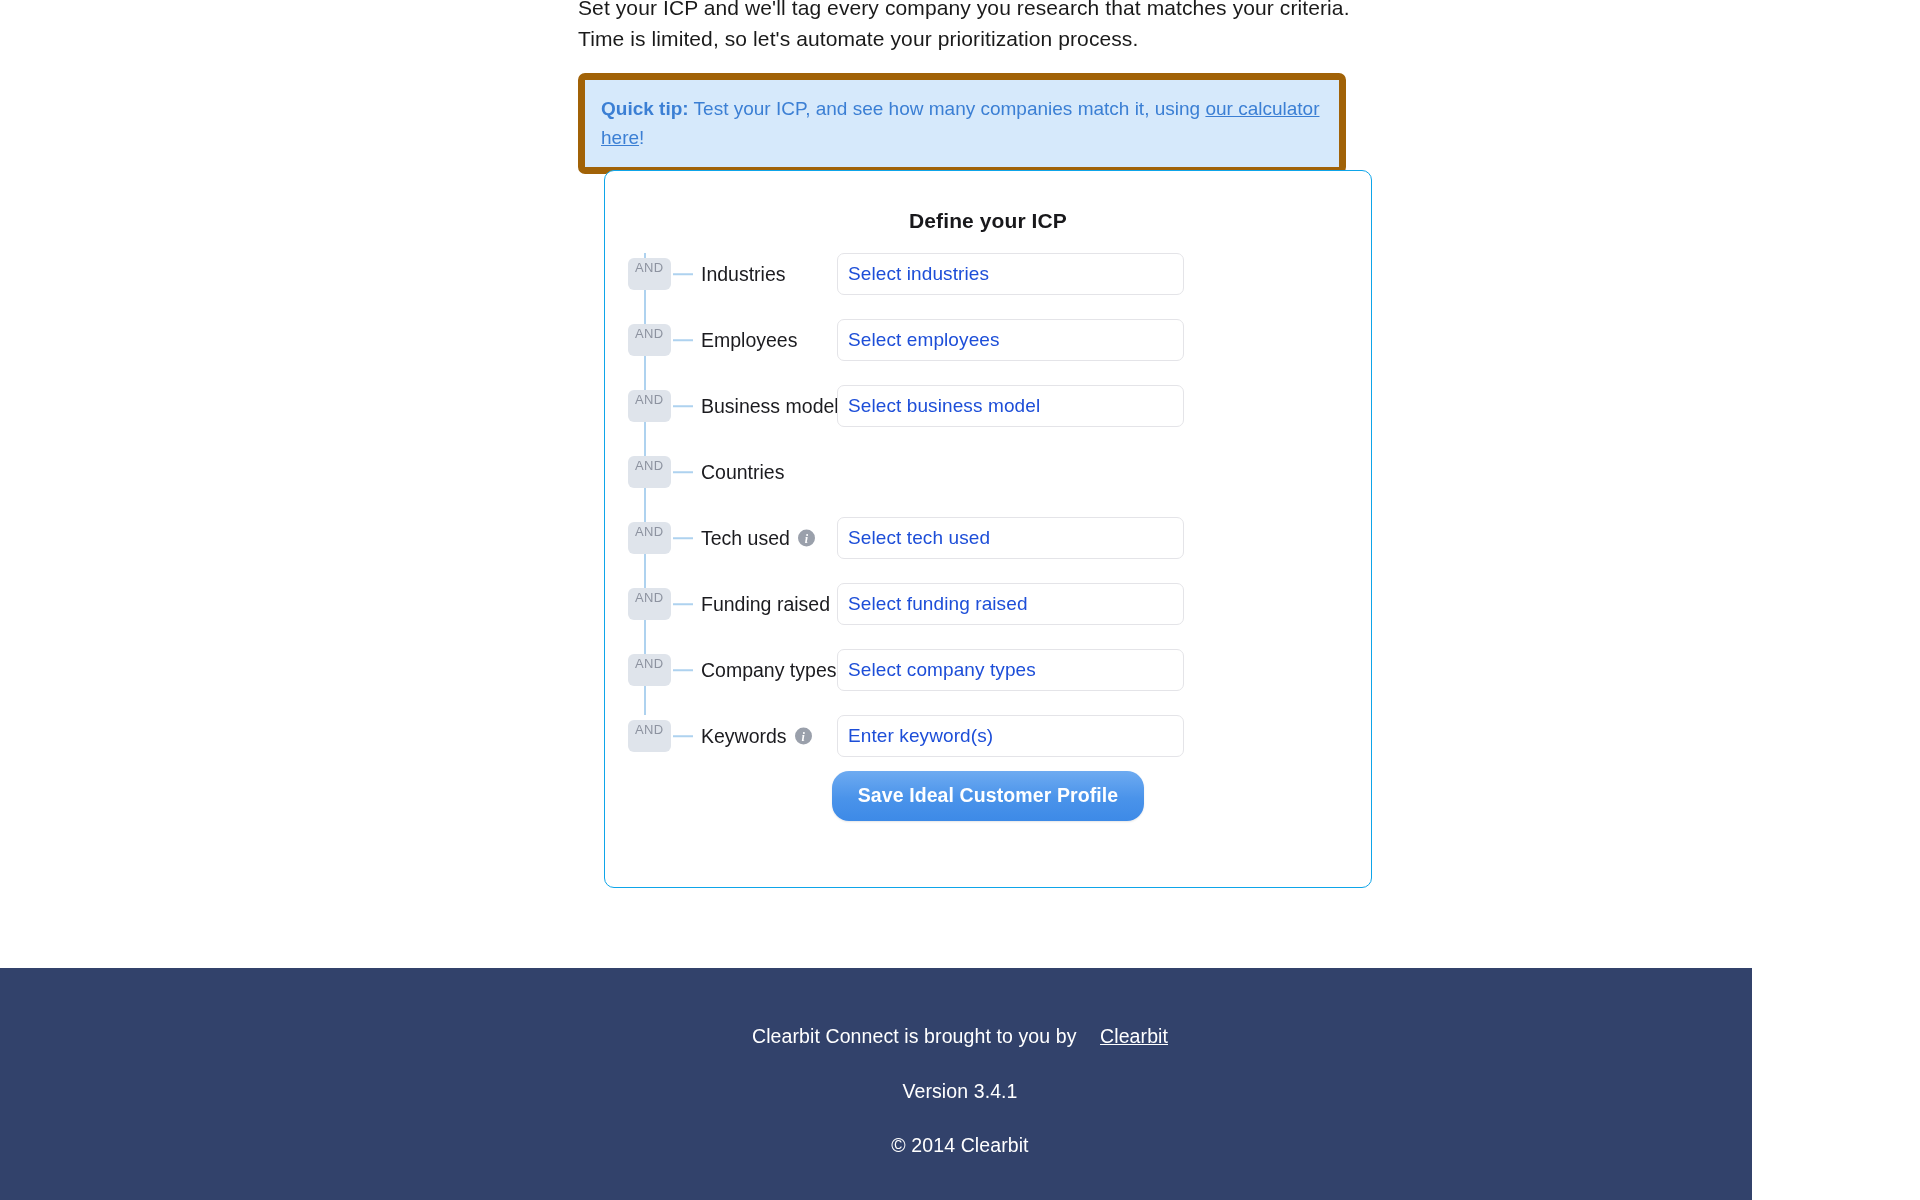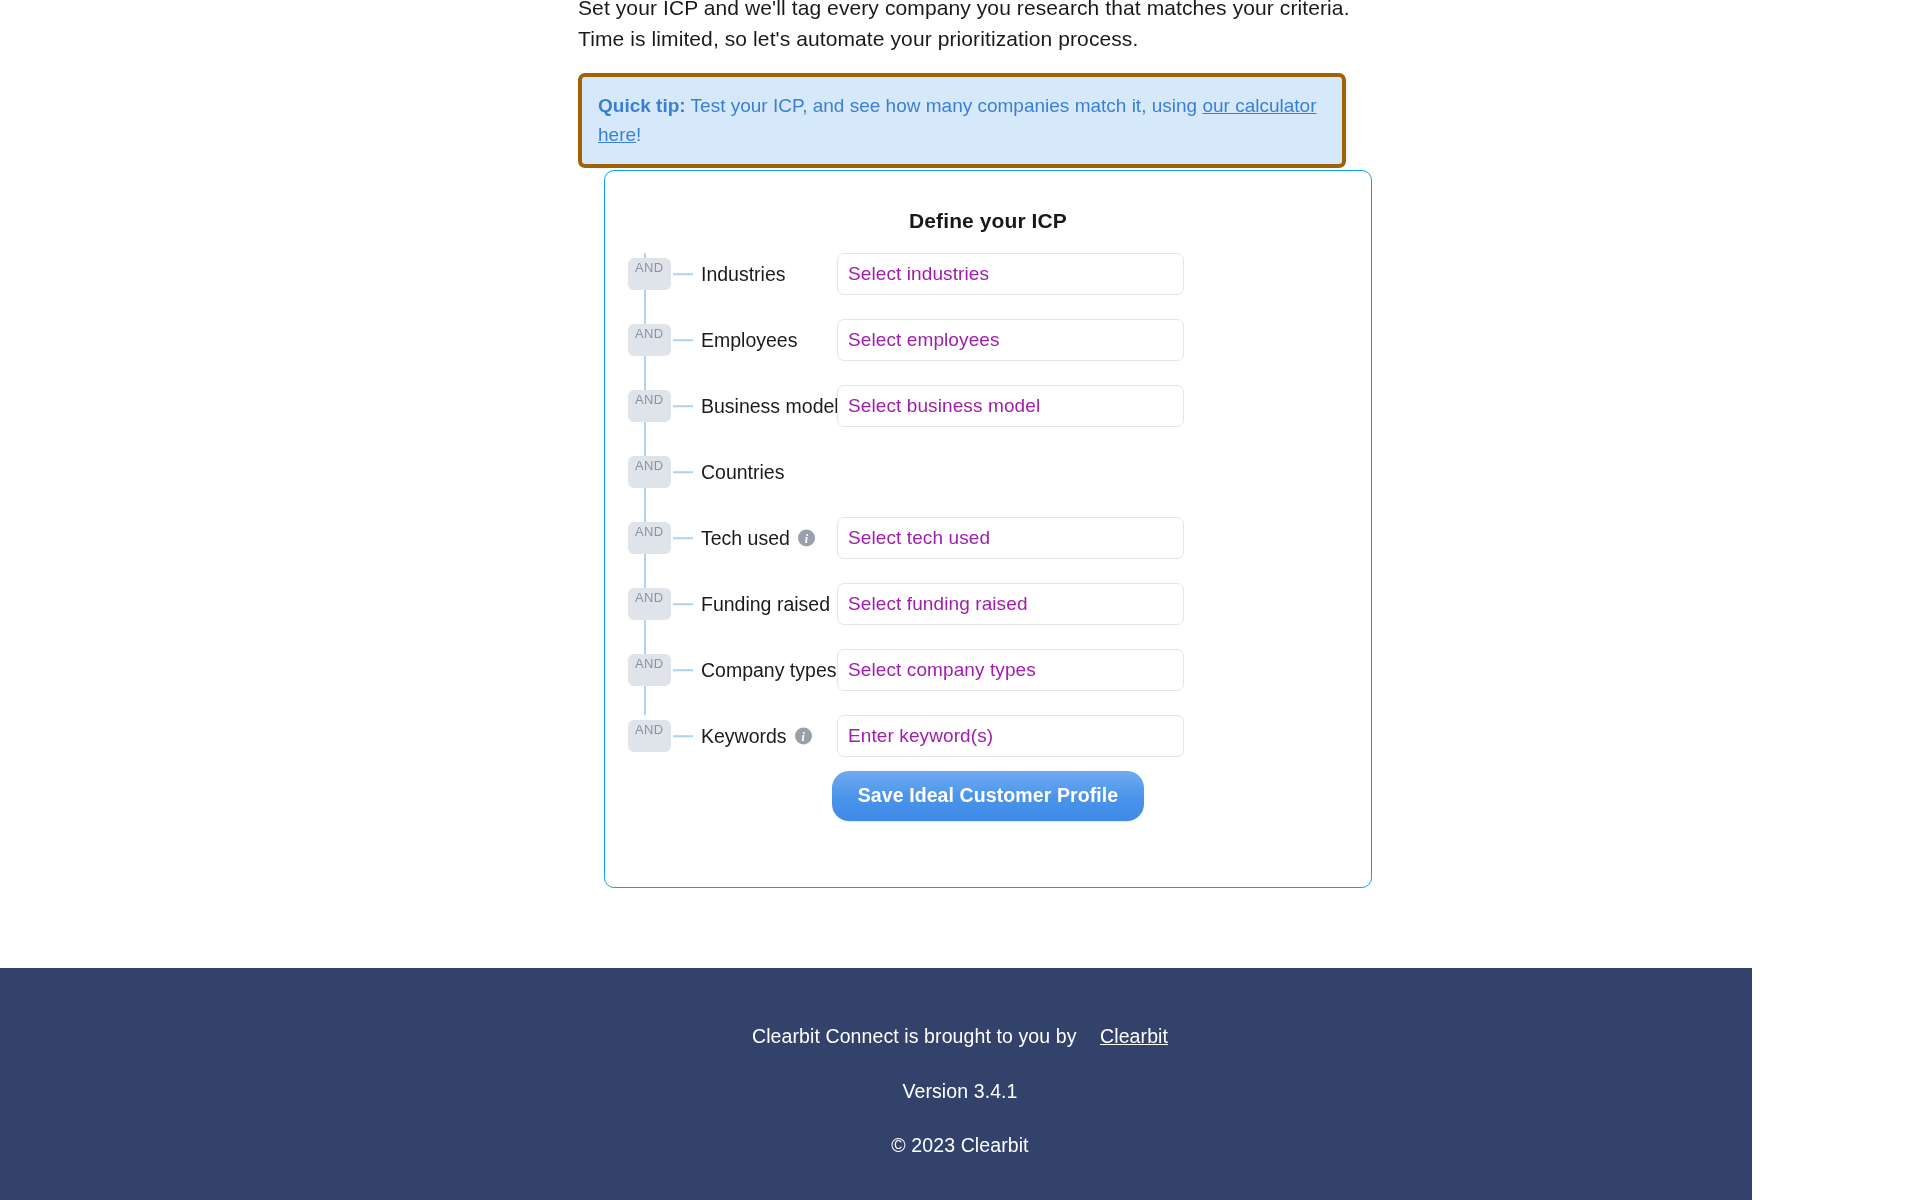--- a/index.html
+++ b/index.html
@@ -34,21 +34,21 @@
   .intro p { white-space: nowrap; }
 
   
   .tip-box {
     position: absolute;
     left: 578px;
     top: 73px;
     width: 768px;
     min-height: 72px;
     background: #d6e9fb;
-    border: 4px solid #a16207;
+    border: 7px solid #a16207;
     border-radius: 7px;
     padding: 14px 16px 15px 16px;
     font-size: 19px;
     line-height: 29px;
     color: #3b7fd4;
   }
   .tip-label { font-weight: bold; color: #3b7fd4; }
   .tip-link {
     color: #3b7fd4;
     text-decoration: underline;
@@ -173,21 +173,21 @@
     background: #ffffff;
     border: 1px solid #e4e4e8;
     border-radius: 7px;
     display: flex;
     align-items: center;
     padding: 0 10px;
     cursor: text;
   }
   .field .ph {
     font-size: 19px;
-    color: #a21caf;
+    color: #1d4ed8;
     letter-spacing: 0.1px;
     white-space: nowrap;
   }
 
   
   .save-wrap {
     position: absolute;
     left: 0;
     top: 600px;
     width: 100%;
@@ -334,16 +334,16 @@
       </div>
 
     <div class="save-wrap">
       <button class="save-btn">Save Ideal Customer Profile</button>
     </div>
   </div>
 
   <div class="footer">
     <div class="footer-line"><span>Clearbit Connect is brought to you by </span><a class="footer-link">Clearbit</a></div>
     <div class="footer-line">Version 3.4.1</div>
-    <div class="footer-line">© 2023 Clearbit</div>
+    <div class="footer-line">© 2014 Clearbit</div>
   </div>
 
 </div>
 
 </body></html>

